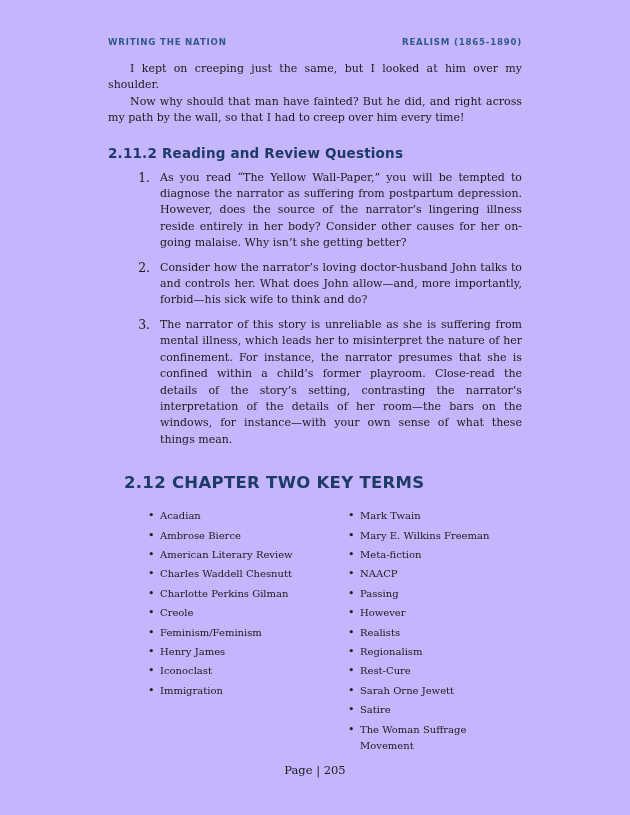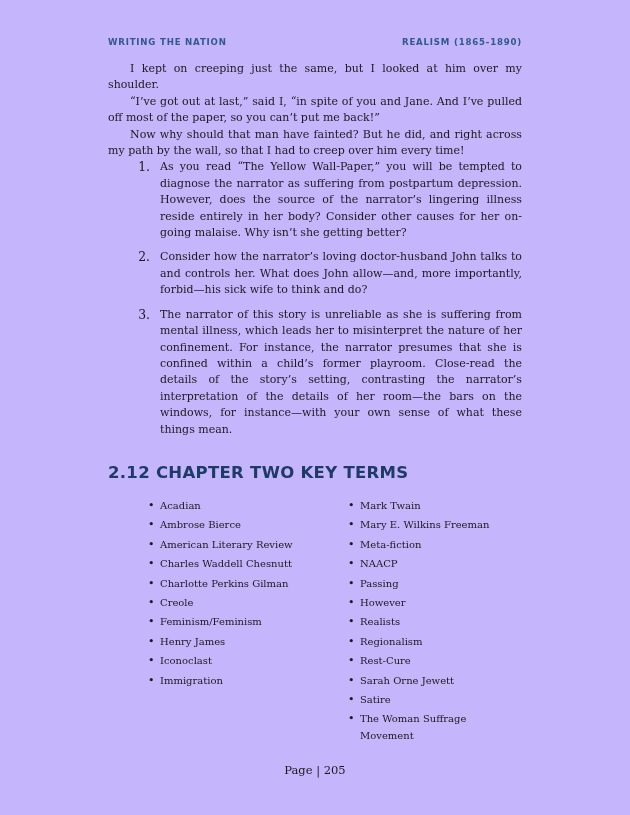--- a/index.html
+++ b/index.html
@@ -41,21 +41,21 @@
   
   .h-sub {
     margin: 18px 0 9px 0;
     font-family: "DejaVu Sans", "Liberation Sans", sans-serif;
     font-weight: bold;
     font-size: 13.5px;
     letter-spacing: 0.2px;
     color: #1e3a66;
   }
   .h-main {
-    margin: 25px 0 16px 0;
+    margin: 25px 0 16px 16px;
     font-family: "DejaVu Sans", "Liberation Sans", sans-serif;
     font-weight: bold;
     font-size: 16.5px;
     letter-spacing: 0.3px;
     color: #1e3a66;
   }
 
   
   .q-row { display: flex; margin-bottom: 8px; }
   .q-num {
@@ -106,24 +106,24 @@
 <div class="page">
   <div class="inner">
 
     <div class="running-header">
       <span>WRITING THE NATION</span>
       <span>REALISM (1865-1890)</span>
     </div>
 
     <div class="excerpt">
       <p>I kept on creeping just the same, but I looked at him over my shoulder.</p>
-      <p>“I’ve got out at last,” said I, “in spite of you and Jane. And I’ve pulled off most of the paper, so you can’t put me back!”</p>
       <p>Now why should that man have fainted? But he did, and right across my path by the wall, so that I had to creep over him every time!</p>
     </div>
 
+    <h2 class="h-sub">2.11.2 Reading and Review Questions</h2>
 
     <div>
       <div class="q-row">
         <span class="q-num">1.</span>
         <span class="q-text">As you read “The Yellow Wall-Paper,” you will be tempted to diagnose the narrator as suffering from postpartum depression. However, does the source of the narrator’s lingering illness reside entirely in her body? Consider other causes for her on-going malaise. Why isn’t she getting better?</span>
       </div>
       <div class="q-row">
         <span class="q-num">2.</span>
         <span class="q-text">Consider how the narrator’s loving doctor-husband John talks to and controls her. What does John allow—and, more importantly, forbid—his sick wife to think and do?</span>
       </div>

